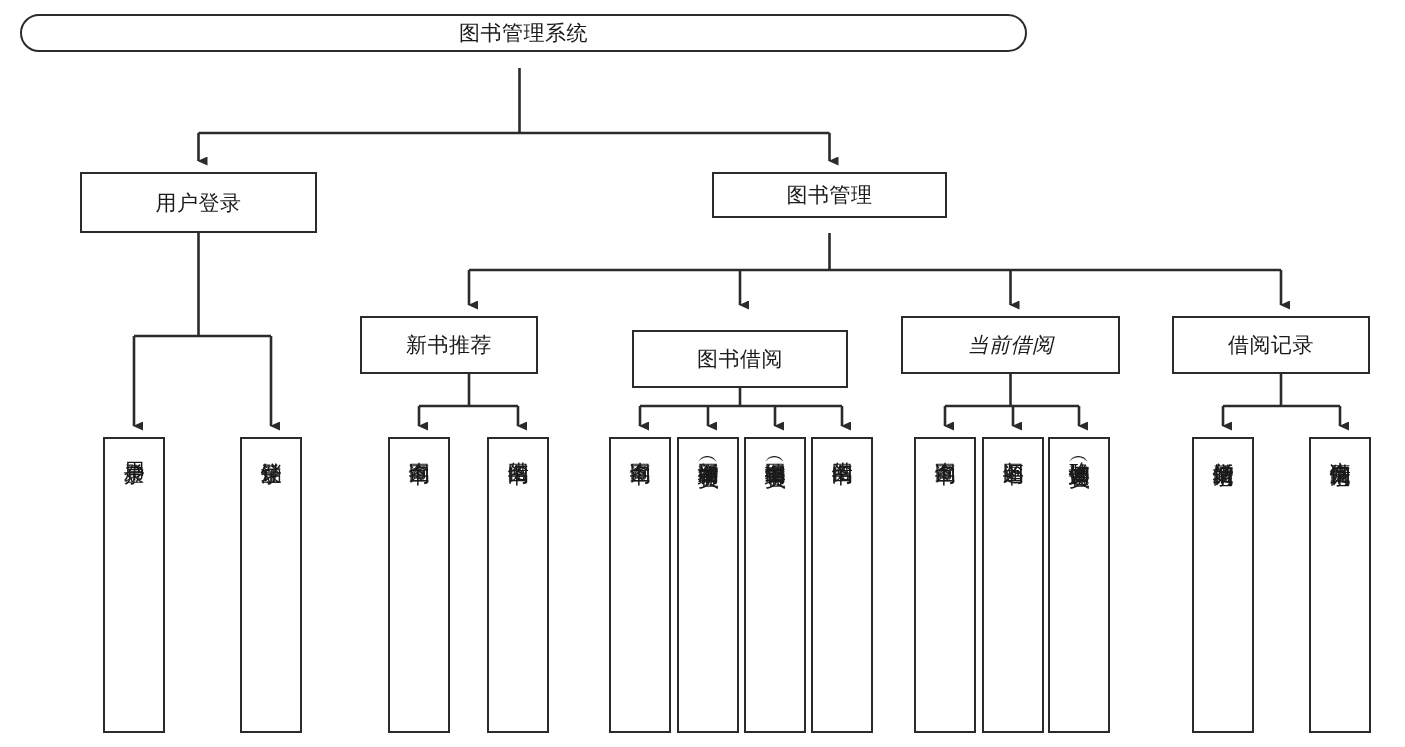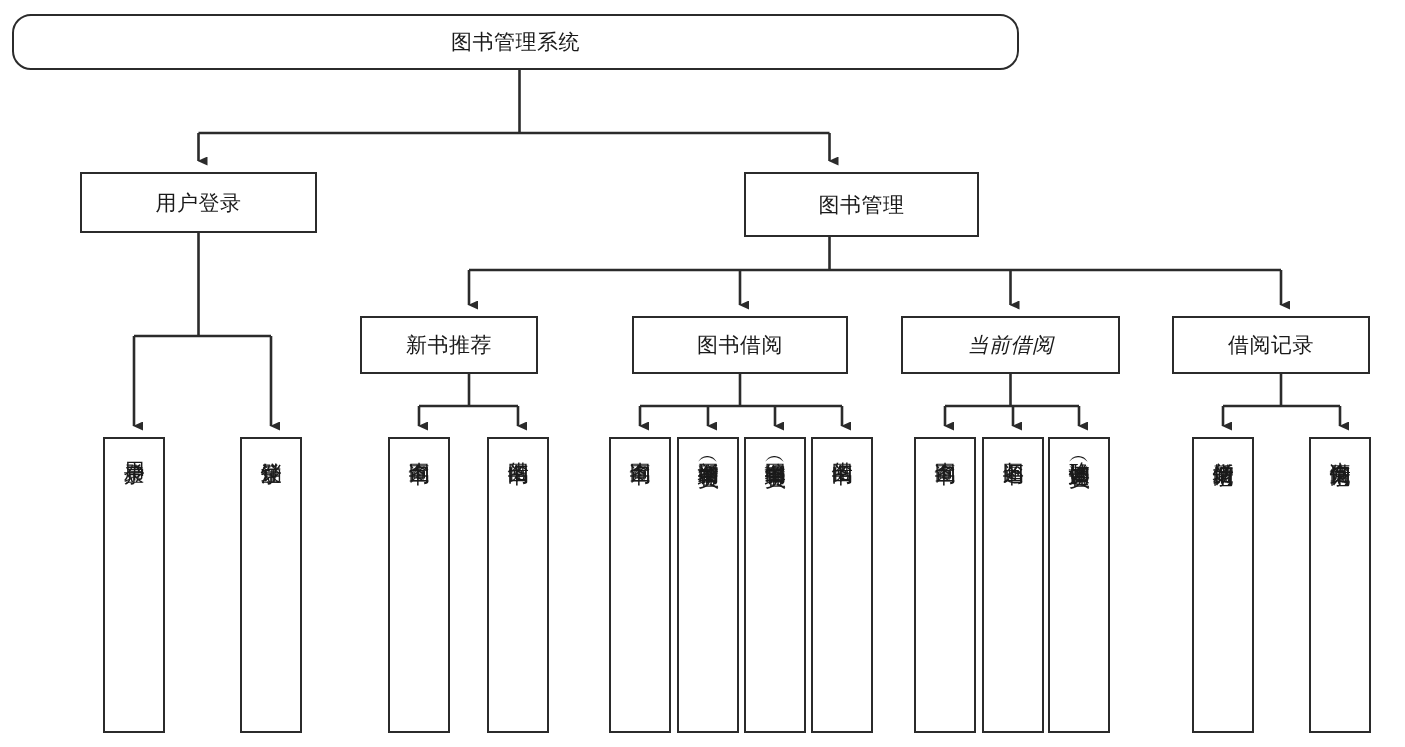--- a/index.html
+++ b/index.html
@@ -111,33 +111,33 @@
         <path d="M 945 406 L 945 426" marker-end="url(#arrowhead)"></path>
         <path d="M 1013 406 L 1013 426" marker-end="url(#arrowhead)"></path>
         <path d="M 1079 406 L 1079 426" marker-end="url(#arrowhead)"></path>
         <path d="M 1281 374 L 1281 406"></path>
         <path d="M 1223 406 L 1340 406"></path>
         <path d="M 1223 406 L 1223 426" marker-end="url(#arrowhead)"></path>
         <path d="M 1340 406 L 1340 426" marker-end="url(#arrowhead)"></path>
       </g>
   </svg>
   <div id="node-layer">
-      <div class="node-box" style="left: 12px; top: 14px; width: 1007px; height: 56px; border-radius: 19px;">
+      <div class="node-box" style="left: 20px; top: 14px; width: 1007px; height: 38px; border-radius: 19px;">
         <span class="node-label-h">图书管理系统</span>
       </div>
       <div class="node-box" style="left: 80px; top: 172px; width: 237px; height: 61px;">
         <span class="node-label-h">用户登录</span>
       </div>
-      <div class="node-box" style="left: 712px; top: 172px; width: 235px; height: 65px; margin-left: 32px;">
+      <div class="node-box" style="left: 712px; top: 172px; width: 235px; height: 46px;">
         <span class="node-label-h">图书管理</span>
       </div>
       <div class="node-box" style="left: 360px; top: 316px; width: 178px; height: 58px;">
         <span class="node-label-h">新书推荐</span>
       </div>
-      <div class="node-box" style="left: 632px; top: 316px; width: 216px; height: 58px;">
+      <div class="node-box" style="left: 632px; top: 330px; width: 216px; height: 58px;">
         <span class="node-label-h">图书借阅</span>
       </div>
       <div class="node-box" style="left: 901px; top: 316px; width: 219px; height: 58px; font-style: italic;">
         <span class="node-label-h">当前借阅</span>
       </div>
       <div class="node-box" style="left: 1172px; top: 316px; width: 198px; height: 58px;">
         <span class="node-label-h">借阅记录</span>
       </div>
       <div class="node-box leaf" style="left: 103px; top: 437px; width: 62px; height: 296px;">
         <span class="node-label-v">用户登录</span>

